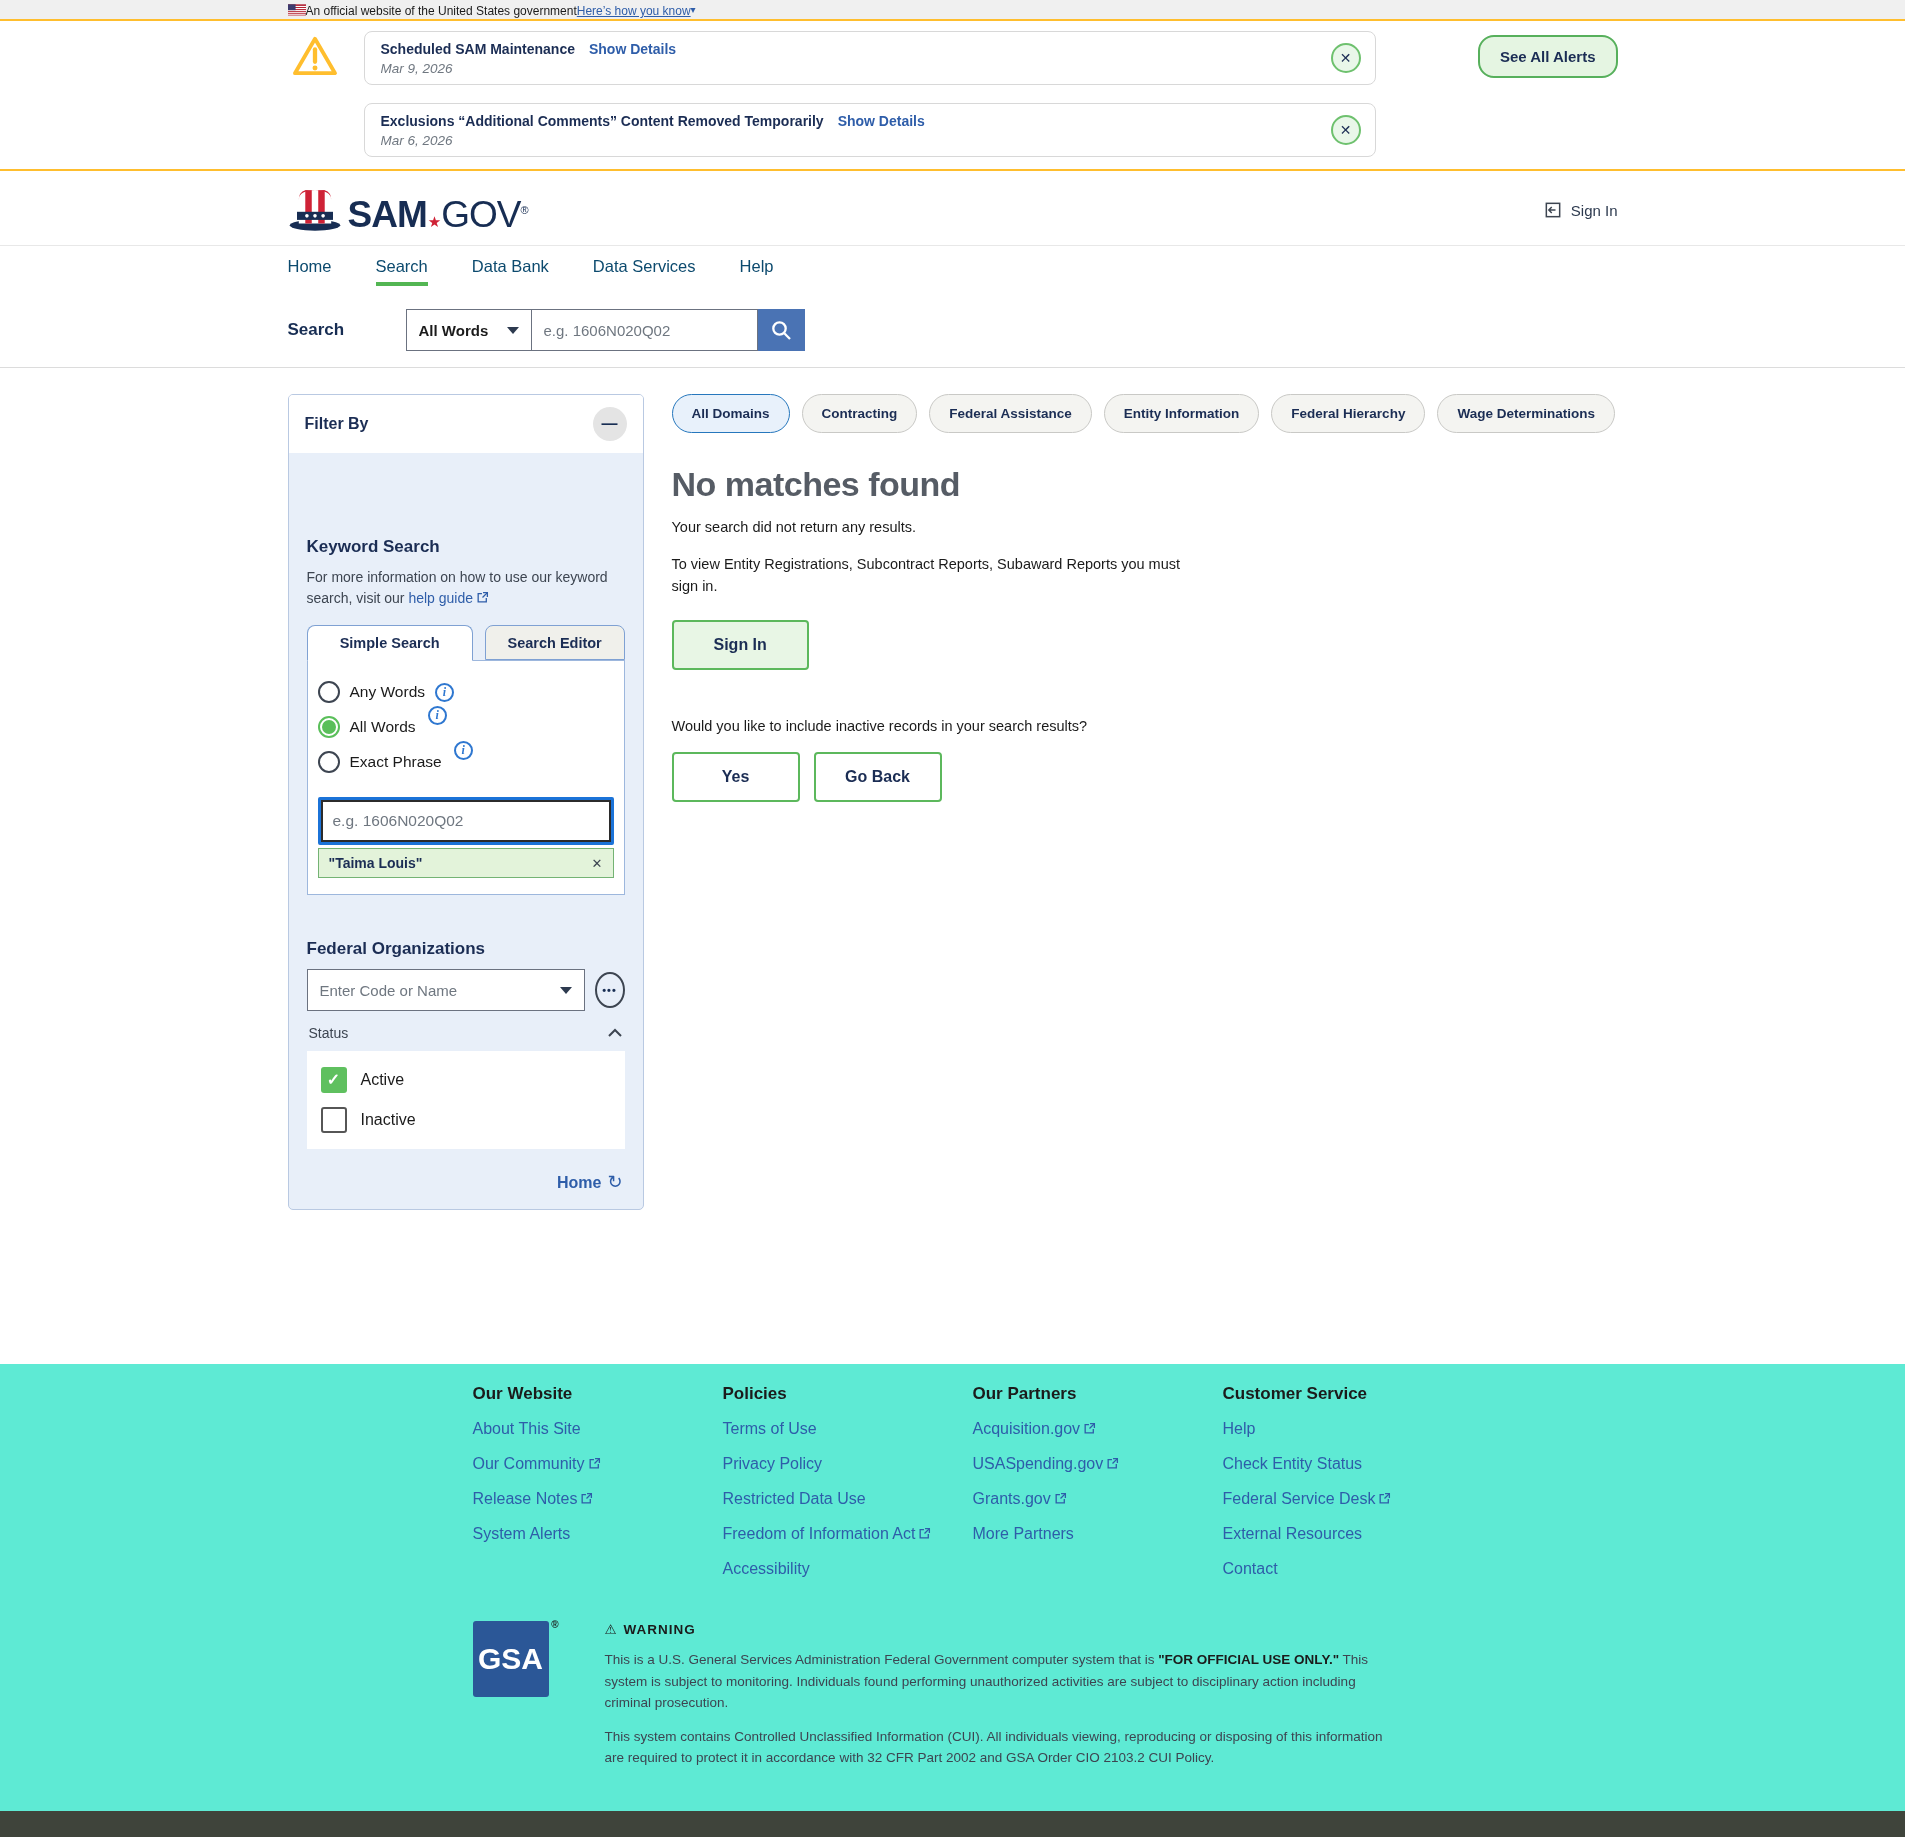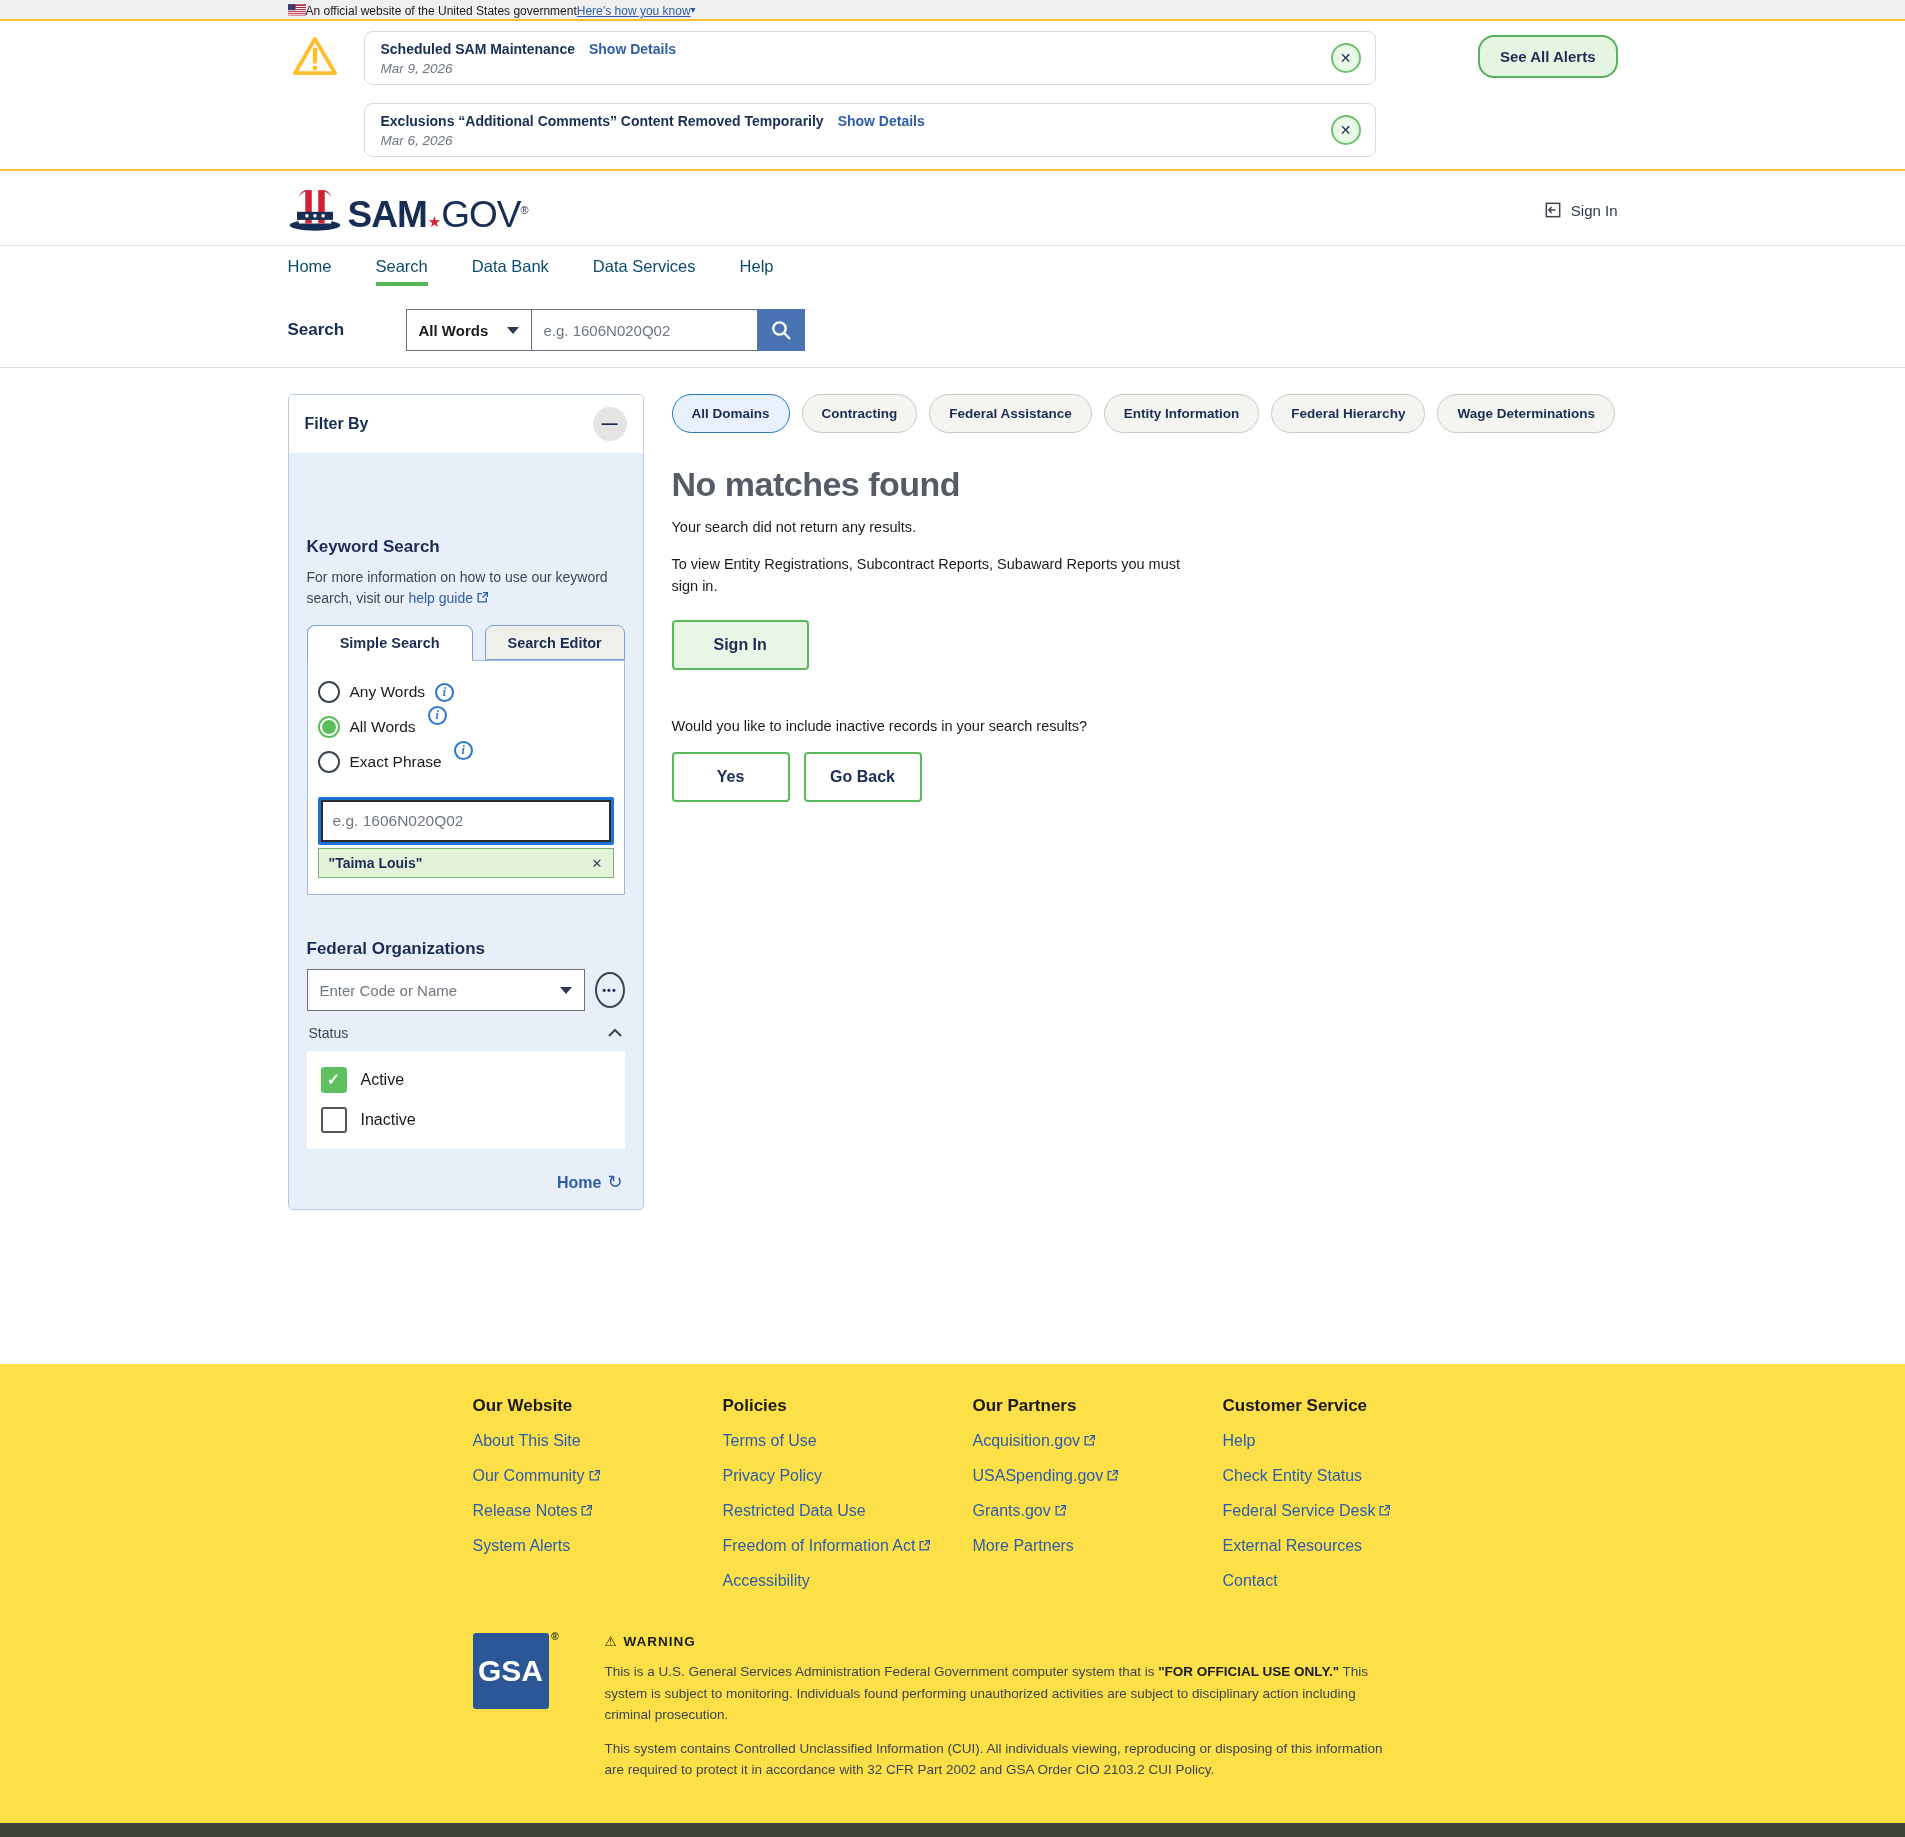--- a/index.html
+++ b/index.html
@@ -106,24 +106,24 @@
   .pills { display:flex; gap:12px; }
   .pill { border-radius:22px; padding:11px 19px; font-size:13.5px; font-weight:bold; color:#1b2d54; cursor:pointer; font-family:inherit; }
   .pill.active { background:#e8f1fb; border:1px solid #2677bd; }
   .pill.inactive { background:#f4f4f1; border:1px solid #c9c9c6; }
   .results h1 { font-size:34px; color:#565c65; margin-top:32px; letter-spacing:-0.5px; }
   .msg { font-size:14.5px; margin-top:15px; color:#1b1b1b; }
   .msg-wide { max-width:520px; line-height:1.55; margin-top:18px; }
   .btn-green-light { background:#e8f6e5; border:2px solid #5cb85c; border-radius:4px; padding:14px 40px; font-size:16px; font-weight:bold; color:#1b2d54; cursor:pointer; font-family:inherit; margin-top:22px; }
   .question { margin-top:48px; font-size:14.5px; }
   .btn-row { display:flex; gap:14px; margin-top:18px; }
-  .btn-outline { background:#fff; border:2px solid #5cb85c; border-radius:4px; padding:14px 0; width:118px; font-size:16px; font-weight:bold; color:#1b2d54; cursor:pointer; font-family:inherit; }
-
-  
-  .site-footer { background:#fde047; margin-top:0; padding:32px 0 42px; }
+  .btn-outline { background:#fff; border:2px solid #5cb85c; border-radius:4px; padding:14px 0; width:128px; font-size:16px; font-weight:bold; color:#1b2d54; cursor:pointer; font-family:inherit; }
+
+  
+  .site-footer { background:#5eead4; margin-top:0; padding:20px 0 42px; }
   .footer-cols { display:grid; grid-template-columns:250px 250px 250px 210px; }
   .footer-cols h4 { font-size:17px; color:#1b1b1b; margin-bottom:16px; }
   .footer-cols a { display:inline-block; color:#2e5da9; font-size:16px; margin-bottom:17px; }
   .footer-cols .fl { display:block; }
   .gsa-row { display:flex; gap:56px; margin-top:26px; align-items:flex-start; }
   .gsa-logo { width:76px; height:76px; background:#2b5797; color:#fff; font-size:30px; font-weight:bold; display:flex; align-items:center; justify-content:center; border-radius:3px; position:relative; flex:0 0 auto; }
   .gsa-logo sup { position:absolute; top:-2px; right:-10px; font-size:10px; color:#1b1b1b; }
   .warn-block { max-width:800px; }
   .warn-title { font-size:13.5px; font-weight:bold; letter-spacing:1px; color:#1b1b1b; }
   .warn-title .glyph { font-weight:normal; margin-right:6px; }

